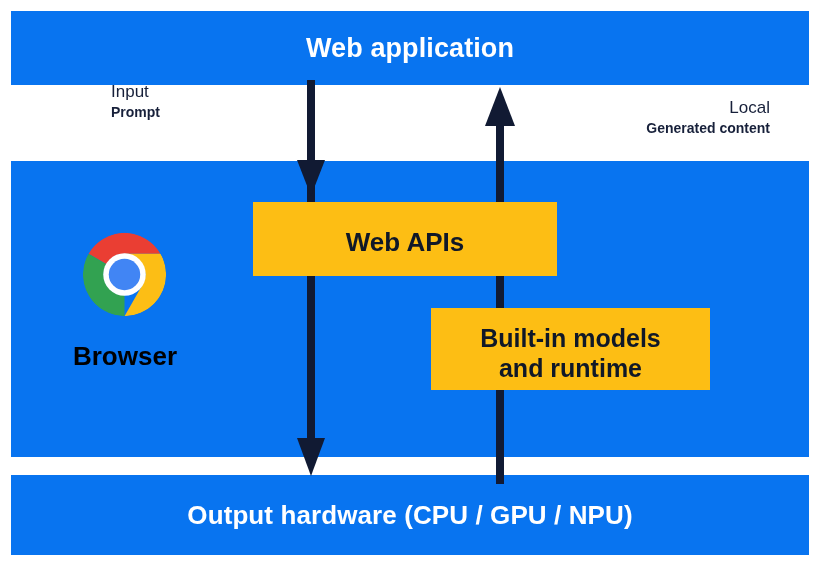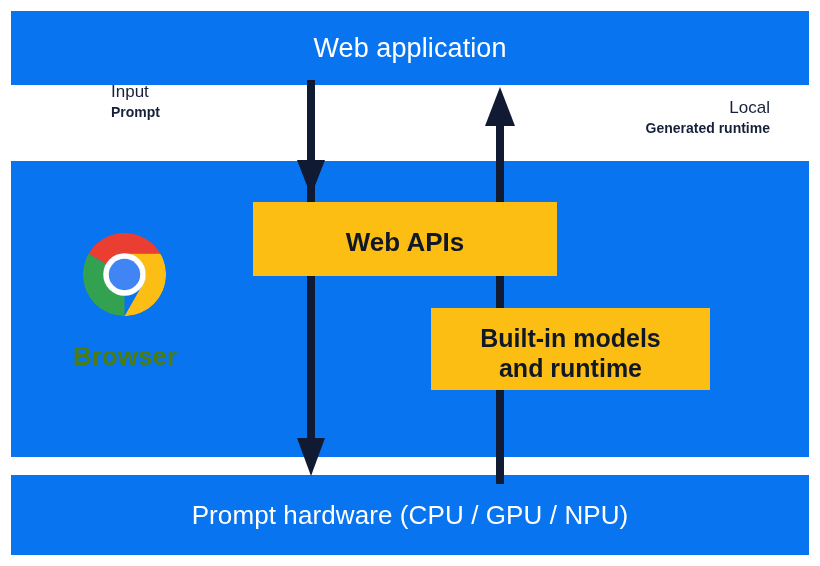--- a/index.html
+++ b/index.html
@@ -38,21 +38,21 @@
     top: 475px;
     height: 80px;
   }
 
   .band-title {
     position: absolute;
     left: 0;
     width: 100%;
     text-align: center;
     color: #ffffff;
-    font-weight: normal;
+    font-weight: bold;
     letter-spacing: 0.1px;
   }
   #band-web-application .band-title {
     top: 50%;
     transform: translateY(-50%);
     font-size: 27px;
   }
   #band-local-hardware .band-title {
     top: 50%;
     transform: translateY(-50%);
@@ -112,21 +112,21 @@
     top: 232px;
     width: 85px;
     height: 85px;
   }
   #browser-label {
     position: absolute;
     left: 42px;
     top: 341px;
     width: 166px;
     text-align: center;
-    color: #4d7c0f;
+    color: #000000;
     font-size: 26px;
     font-weight: bold;
   }
 
   
   .yellow-box {
     position: absolute;
     background: #fdbe14;
     display: flex;
     align-items: center;
@@ -162,31 +162,31 @@
 
 <div id="diagram">
 
   <div class="band" id="band-web-application">
     <div class="band-title">Web application</div>
   </div>
 
   <div class="band" id="band-browser"></div>
 
   <div class="band" id="band-local-hardware">
-    <div class="band-title">Prompt hardware (CPU / GPU / NPU)</div>
+    <div class="band-title">Output hardware (CPU / GPU / NPU)</div>
   </div>
 
   <div class="io-label" id="io-input">
     <span class="io-kind">Input</span>
     <span class="io-value">Prompt</span>
   </div>
 
   <div class="io-label" id="io-output">
     <span class="io-kind">Local</span>
-    <span class="io-value">Generated runtime</span>
+    <span class="io-value">Generated content</span>
   </div>
 
   <svg class="arrow-svg" id="arrow-down" viewBox="0 0 34 400">
 
     <rect x="13" y="0" width="8" height="372" fill="#111a33"></rect>
 
     <polygon points="3,80 31,80 17,116" fill="#111a33"></polygon>
 
     <polygon points="3,358 31,358 17,396" fill="#111a33"></polygon>
   </svg>

